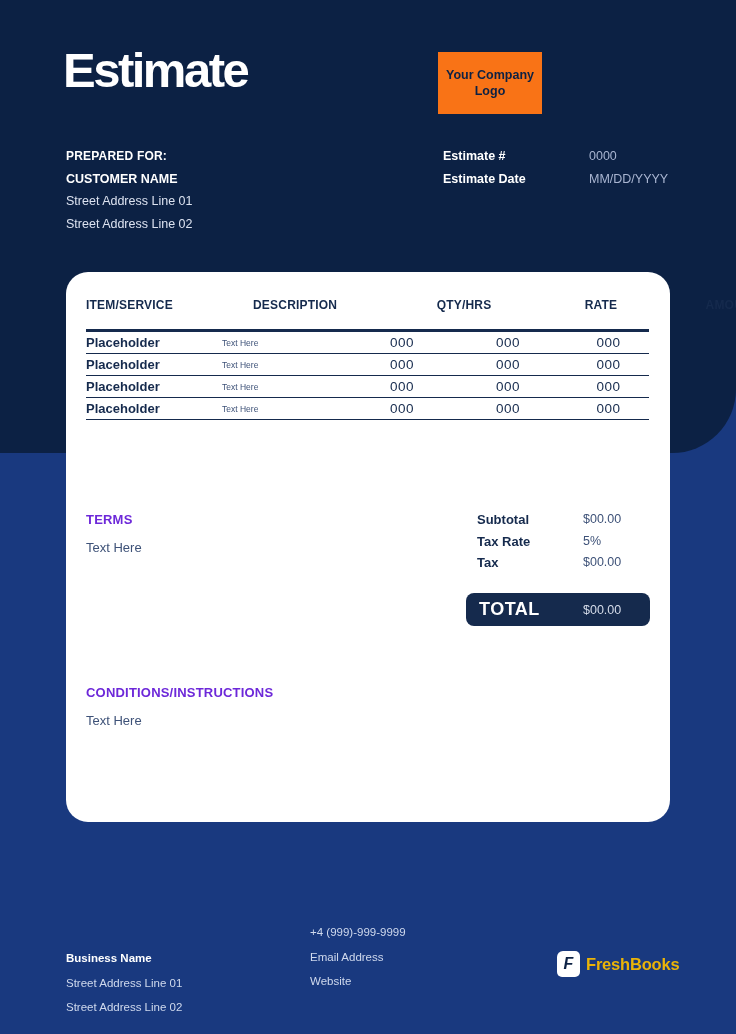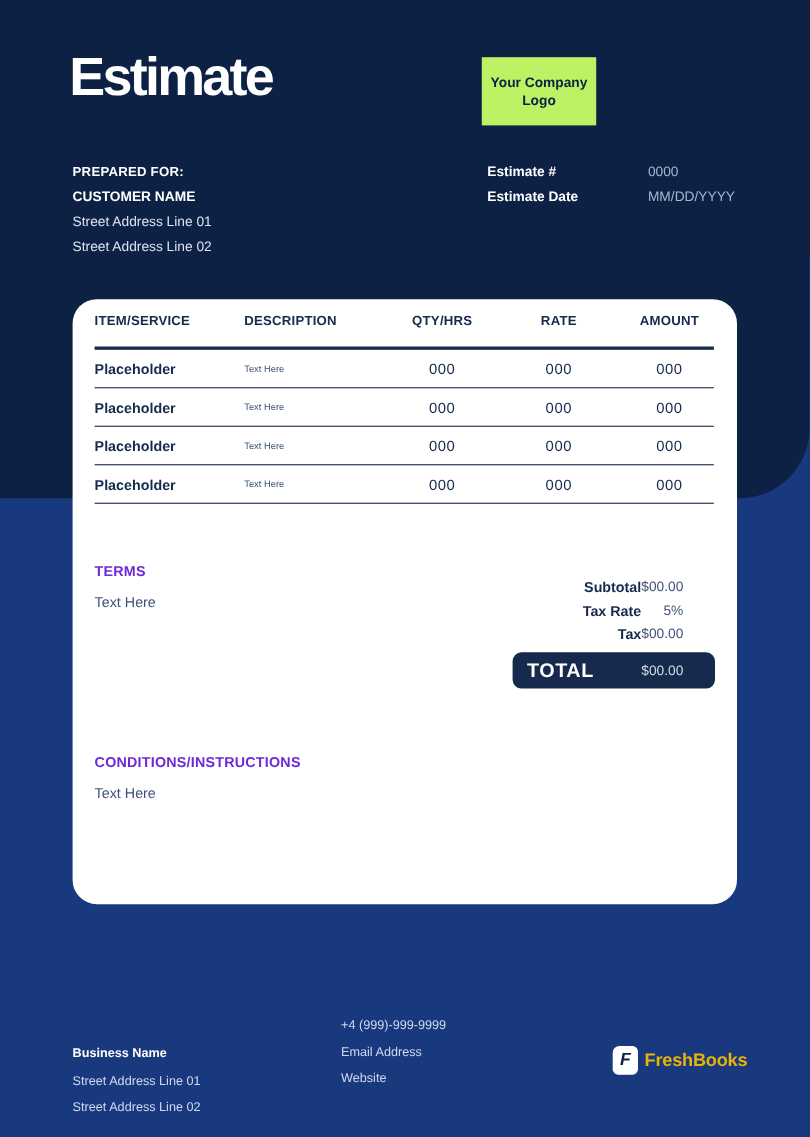--- a/index.html
+++ b/index.html
@@ -17,51 +17,51 @@
     border-radius:0 0 64px 0;
   }
   
   .title {
     position:absolute; left:63px; top:46px;
     font-size:49px; font-weight:bold; letter-spacing:-2.5px;
     line-height:1; color:#fff;
   }
   .logo-box {
     position:absolute; left:438px; top:52px; width:104px; height:62px;
-    background:#bef264; color:#0C2144;
+    background:#f97316; color:#0C2144;
     display:flex; align-items:center; justify-content:center; text-align:center;
     font-size:12.5px; font-weight:bold; line-height:1.3; padding:0 8px;
   }
   .prepared { position:absolute; left:66px; top:145px; line-height:22.5px; font-size:12.5px; }
   .prepared .sec-label { font-size:12px; font-weight:bold; letter-spacing:.2px; }
   .prepared .strong { font-weight:bold; }
   .prepared .muted { color:#DCE2F0; }
   .details { position:absolute; left:443px; top:145px; line-height:22.5px; font-size:12.5px; }
   .details .sec-label { font-size:12px; font-weight:bold; letter-spacing:.2px; }
   .details .drow { display:grid; grid-template-columns:102px auto; }
   .details .dlabel { font-weight:bold; }
   .details .dvalue { color:#A9B5D1;margin-left:44px; }
   
   .card {
     position:absolute; left:66px; top:272px; width:604px; height:550px;
     background:#fff; border-radius:22px; color:#152A4D;
   }
   .table { margin:0 21px 0 20px; }
   .grid5 { display:grid; grid-template-columns:130px 140px 92px 120px 81px; align-items:center; }
-  .thead { padding-top:12px; font-size:12px; font-weight:bold; letter-spacing:.2px; line-height:14px; }
+  .thead { padding-top:26px; font-size:12px; font-weight:bold; letter-spacing:.2px; line-height:14px;gap:31px; }
   .thead .cc, .trow .cc { text-align:center; }
   .thick-rule { margin-top:17px; height:3px; background:#152A4D; }
-  .trow { height:35px; border-bottom:1.5px solid #152A4D; }
+  .trow { height:22px; border-bottom:1.5px solid #152A4D; }
   .c-item { font-size:13px; font-weight:bold; }
   .c-desc { font-size:8.5px; color:#3E5278; padding-left:6px; }
   .c-num  { font-size:13.5px; letter-spacing:.5px; }
   .terms { position:absolute; left:20px; top:240px; }
   .block-label { font-size:13px; font-weight:bold; letter-spacing:.2px; color:#6d28d9; }
   .block-text { margin-top:13px; font-size:13px; color:#3E5278; }
-  .totals { position:absolute; left:411px; top:251px;text-align:right; }
+  .totals { position:absolute; left:411px; top:237px; }
   .totals .trowx { display:grid; grid-template-columns:106px auto; line-height:21.5px; }
   .totals .tlabel { font-size:13px; font-weight:bold; }
   .totals .tvalue { font-size:12.5px; color:#3E5278; }
   .total-box {
     position:absolute; left:400px; top:321px; width:184px; height:33px;
     background:#152A4D; border-radius:8px;
   }
   .total-box .tb-label {
     position:absolute; left:13px; top:0; height:33px; display:flex; align-items:center;
     color:#fff; font-size:18px; font-weight:bold; letter-spacing:.5px;

